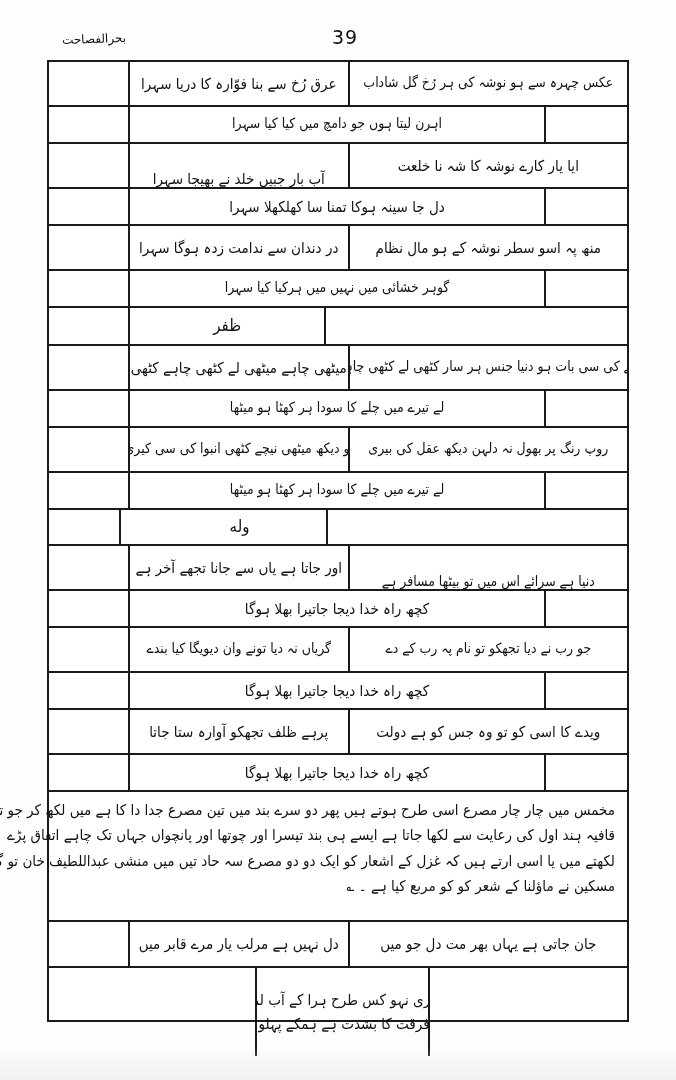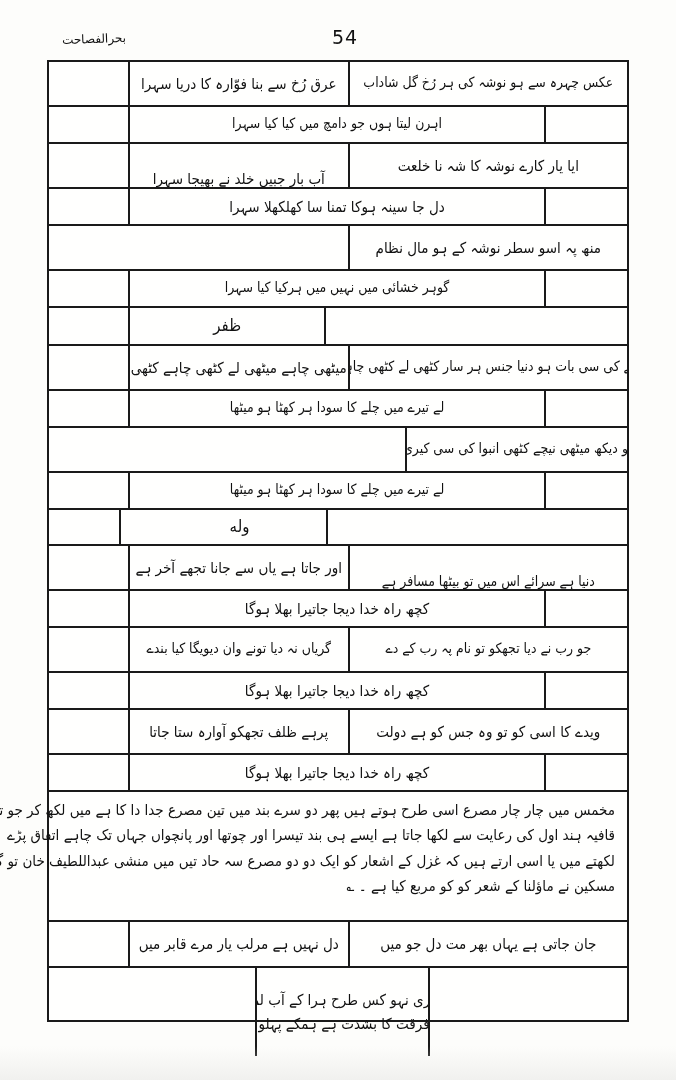--- a/index.html
+++ b/index.html
@@ -140,21 +140,21 @@
     pointer-events: none;
   }
 </style>
 </head>
 <body>
 
 <div class="page">
 
   <div class="page-header">
     <div class="book-title">بحرالفصاحت</div>
-    <div class="page-number">54</div>
+    <div class="page-number">39</div>
   </div>
 
   <div class="table-frame" id="tableFrame">
       <div class="row" style="height: 45px;">
         <div class="cell" style="width: 48%;">
           <div class="verse tiny">عکس چہرہ سے ہو نوشہ کی ہر رُخ گل شاداب</div>
         </div>
         <div class="cell" style="width: 38%;">
           <div class="verse small">عرق رُخ سے بنا فوّارہ کا دریا سہرا</div>
         </div>
@@ -179,20 +179,23 @@
       <div class="row" style="height: 37px;">
         <div class="cell empty" style="width: 14%;"></div>
         <div class="cell" style="width: 72%;">
           <div class="verse small">دل جا سینہ ہوکا تمنا سا کھلکھلا سہرا</div>
         </div>
         <div class="cell empty" style="width: 14%;"></div>
       </div>
       <div class="row" style="height: 45px;">
         <div class="cell" style="width: 48%;">
           <div class="verse small">منھ پہ اسو سطر نوشہ کے ہو مال نظام</div>
+        </div>
+        <div class="cell" style="width: 38%;">
+          <div class="verse small">در دندان سے ندامت زدہ ہوگا سہرا</div>
         </div>
         <div class="cell empty" style="width: 14%;"></div>
       </div>
       <div class="row" style="height: 37px;">
         <div class="cell empty" style="width: 14%;"></div>
         <div class="cell" style="width: 72%;">
           <div class="verse tiny">گوہر خشائی میں نہیں میں ہرکیا کیا سہرا</div>
         </div>
         <div class="cell empty" style="width: 14%;"></div>
       </div>
@@ -213,20 +216,23 @@
         <div class="cell empty" style="width: 14%;"></div>
       </div>
       <div class="row" style="height: 37px;">
         <div class="cell empty" style="width: 14%;"></div>
         <div class="cell" style="width: 72%;">
           <div class="verse tiny">لے تیرے میں چلے کا سودا ہر کھٹا ہو میٹھا</div>
         </div>
         <div class="cell empty" style="width: 14%;"></div>
       </div>
       <div class="row" style="height: 45px;">
+        <div class="cell" style="width: 48%;">
+          <div class="verse tiny">روپ رنگ پر بھول نہ دلہن دیکھ عقل کی بیری</div>
+        </div>
         <div class="cell" style="width: 38%;">
           <div class="verse tiny">او دیکھ میٹھی نیچے کٹھی انبوا کی سی کیری</div>
         </div>
         <div class="cell empty" style="width: 14%;"></div>
       </div>
       <div class="row" style="height: 37px;">
         <div class="cell empty" style="width: 14%;"></div>
         <div class="cell" style="width: 72%;">
           <div class="verse tiny">لے تیرے میں چلے کا سودا ہر کھٹا ہو میٹھا</div>
         </div>

